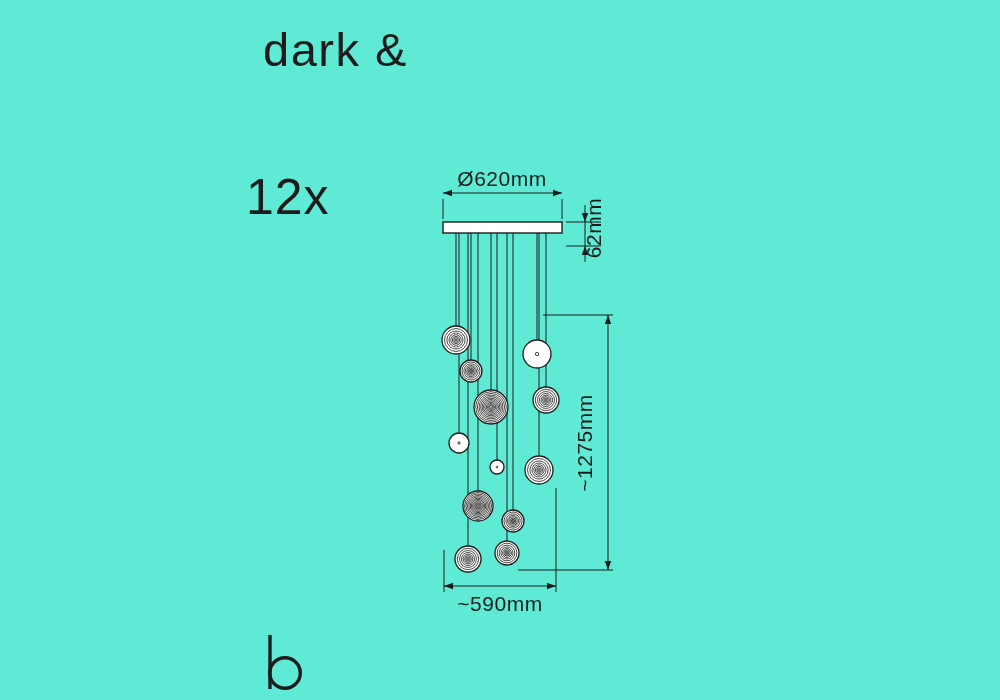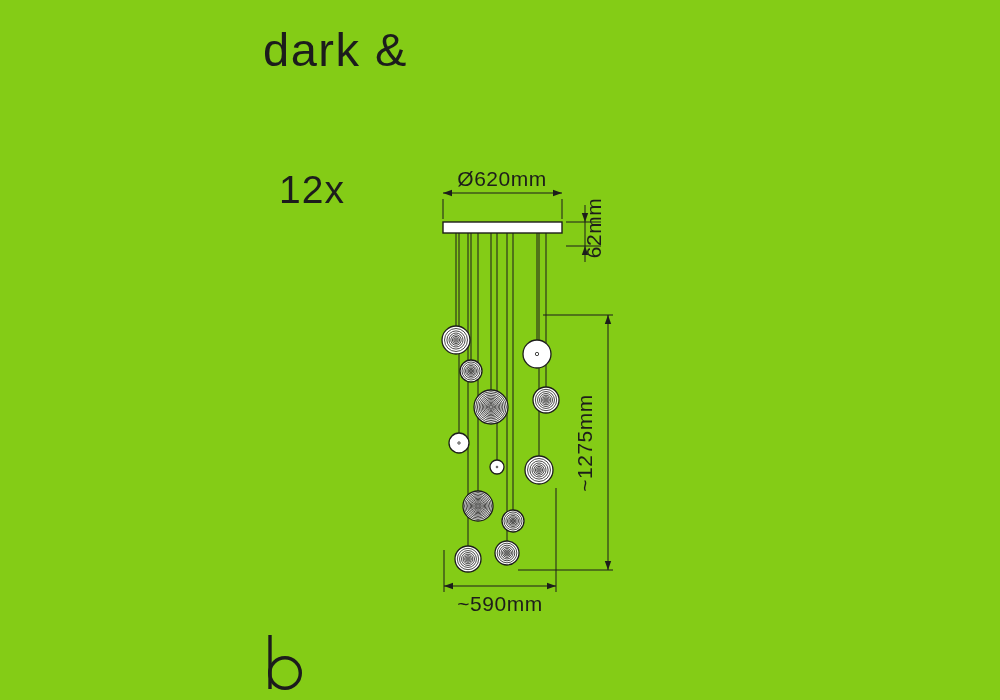--- a/index.html
+++ b/index.html
@@ -1,21 +1,21 @@
 <!DOCTYPE html>
 <html><head>
 <meta charset="utf-8">
 <style>
   html,body{margin:0;padding:0;background:#fff;}
-  #page{position:relative;width:1000px;height:700px;background:#84cc16;overflow:hidden;
+  #page{position:relative;width:1000px;height:700px;background:#5eead4;overflow:hidden;
         font-family:"Liberation Sans",sans-serif;}
   .title-block{position:absolute;left:263px;top:20px;color:#1c1c1c;
                font-size:47px;font-weight:500;line-height:59px;letter-spacing:1.5px;}
-  .quantity{position:absolute;left:279px;top:168px;color:#1c1c1c;
-            font-size:39px;font-weight:500;letter-spacing:1px;}
+  .quantity{position:absolute;left:246px;top:168px;color:#1c1c1c;
+            font-size:50px;font-weight:500;letter-spacing:1px;}
   #diagram-svg{position:absolute;left:0;top:0;}
   .dim line{stroke:#1d1d1b;stroke-width:1;fill:none;}
   .dim text{font-family:"Liberation Sans",sans-serif;font-size:21px;fill:#1d1d1b;letter-spacing:.5px;}
   .arrow{fill:#1d1d1b;stroke:none;}
   .cable{stroke:#1d1d1b;stroke-width:1;}
   #canopy-rect{fill:#ffffff;stroke:#1d1d1b;stroke-width:1.4;}
   #logo-svg{position:absolute;left:262px;top:632px;}
   .logo-stroke{stroke:#1c1c1c;stroke-width:3.4;fill:none;}
 </style>
 </head>

